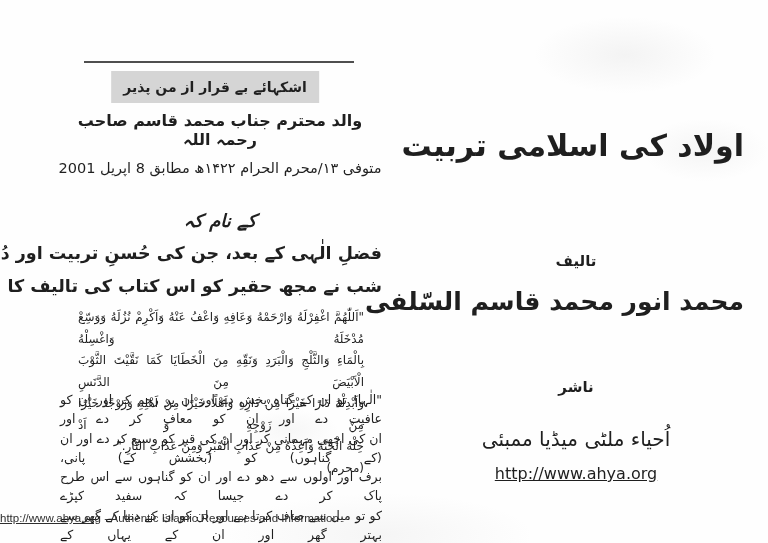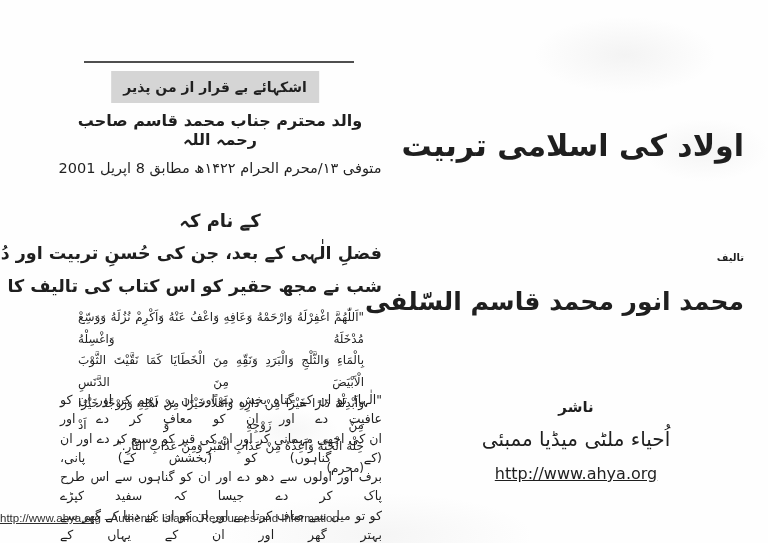--- a/index.html
+++ b/index.html
@@ -23,33 +23,33 @@
   .rule{left:84px;top:61px;width:270px;height:2px;background:#4f4f4f;}
   .banner{
     left:215px;top:71px;transform:translateX(-50%);
     background:#d5d5d5;height:32px;line-height:32px;
     padding:0 12px;white-space:nowrap;
     font-size:14px;font-weight:700;
   }
   .lcol{left:58px;width:324px;text-align:center;}
   .father{top:111px;font-size:16px;font-weight:600;}
   .ddate{top:160px;font-size:14.5px;}
-  .kenam{top:210px;font-size:18px;font-weight:700;}
+  .kenam{top:210px;font-size:18px;font-weight:700;font-style:italic;}
   .ded1{top:243px;font-size:17.5px;font-weight:600;white-space:nowrap;}
   .ded2{top:276px;font-size:17.5px;font-weight:600;white-space:nowrap;}
   .arabic{left:78px;top:307px;width:286px;font-size:12px;line-height:21.5px;}
   .trans{left:60px;top:390px;width:322px;font-size:12.5px;line-height:19.3px;}
   .just{text-align:justify;text-align-last:justify;}
   .endline{text-align:right;}
   
   .rcol{left:408px;width:336px;text-align:center;}
   .booktitle{top:128px;font-size:30px;font-weight:700;white-space:nowrap;}
-  .taleef{top:252px;font-size:10px;font-weight:600;text-align:right;}
+  .taleef{top:252px;font-size:15px;font-weight:600;}
   .author{top:287px;font-size:25px;font-weight:700;white-space:nowrap;}
-  .nashir{top:398px;font-size:15px;font-weight:600;}
+  .nashir{top:378px;font-size:15px;font-weight:600;}
   .publisher{top:427px;font-size:20px;font-weight:400;}
   .purl{top:464px;font-size:16px;text-decoration:underline;font-weight:500;cursor:pointer;}
   
   .footer{left:0;top:512px;width:768px;font-size:11.5px;color:#2e2e2e;
           font-family:Liberation Sans, sans-serif;}
   .flink{text-decoration:underline;cursor:pointer;}
 </style>
 </head>
 <body>
 

